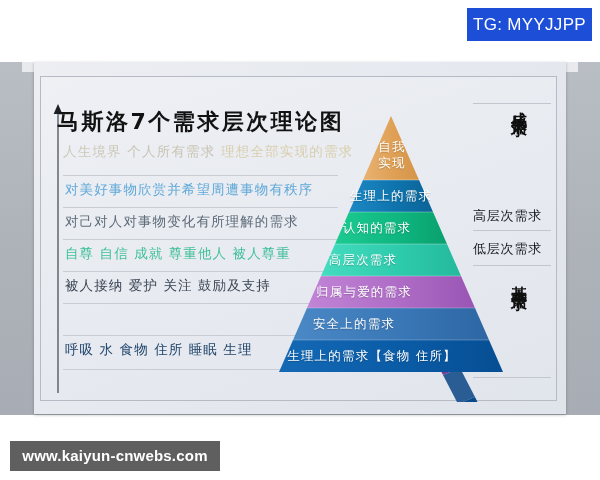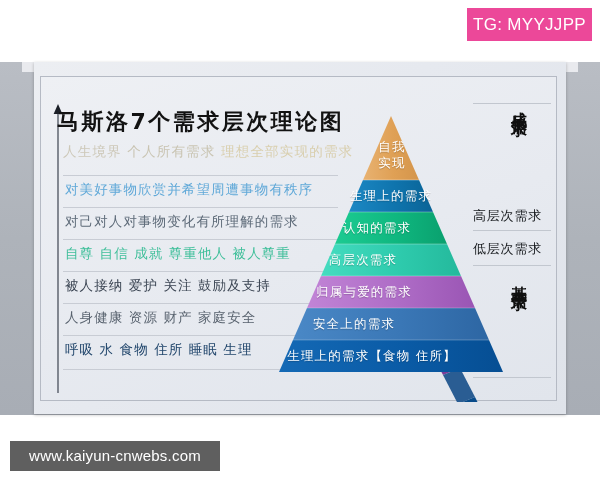--- a/index.html
+++ b/index.html
@@ -16,21 +16,21 @@
     font-family: "DejaVu Sans", "Liberation Sans", sans-serif;
   }
 
   
   #tg-badge {
     position: absolute;
     left: 467px;
     top: 8px;
     width: 125px;
     height: 33px;
-    background: #ec4899;
+    background: #1d4ed8;
     color: #ffffff;
     font-size: 17px;
     line-height: 33px;
     text-align: center;
     letter-spacing: 0.3px;
     font-family: "Liberation Sans", sans-serif;
   }
 
   
   #watermark {
@@ -39,20 +39,21 @@
     top: 441px;
     width: 210px;
     height: 30px;
     background: #5f5f5f;
     color: #ffffff;
     font-size: 15px;
     line-height: 30px;
     text-align: center;
     letter-spacing: 0.2px;
     font-family: "Liberation Sans", sans-serif;
+    font-weight: bold;
   }
 
   
   #slide-strip {
     position: absolute;
     left: 0;
     top: 62px;
     width: 600px;
     height: 353px;
     background: linear-gradient(to bottom, #b9bdc4 0%, #aeb3ba 50%, #a8adb5 100%);
@@ -236,21 +237,20 @@
       <div class="row-line" style="top:130px"></div>
       <div class="row-desc c-slate" style="top:136px">对己对人对事物变化有所理解的需求</div>
 
       <div class="row-line" style="top:162px"></div>
       <div class="row-desc c-green" style="top:168px">自尊 自信 成就 尊重他人 被人尊重</div>
 
       <div class="row-line" style="top:194px"></div>
       <div class="row-desc c-dark" style="top:200px">被人接纳 爱护 关注 鼓励及支持</div>
 
       <div class="row-line" style="top:226px"></div>
-      <div class="row-desc c-gray" style="top:232px">人身健康 资源 财产 家庭安全</div>
 
       <div class="row-line" style="top:258px"></div>
       <div class="row-desc c-navy" style="top:264px">呼吸 水 食物 住所 睡眠 生理</div>
 
       <div class="row-line" style="top:292px"></div>
 
       <svg id="pyramid" viewBox="0 0 517 325">
         <defs>
           <linearGradient id="g0" x1="0" y1="0" x2="1" y2="0">
             <stop offset="0%" stop-color="#e8b271"></stop>

